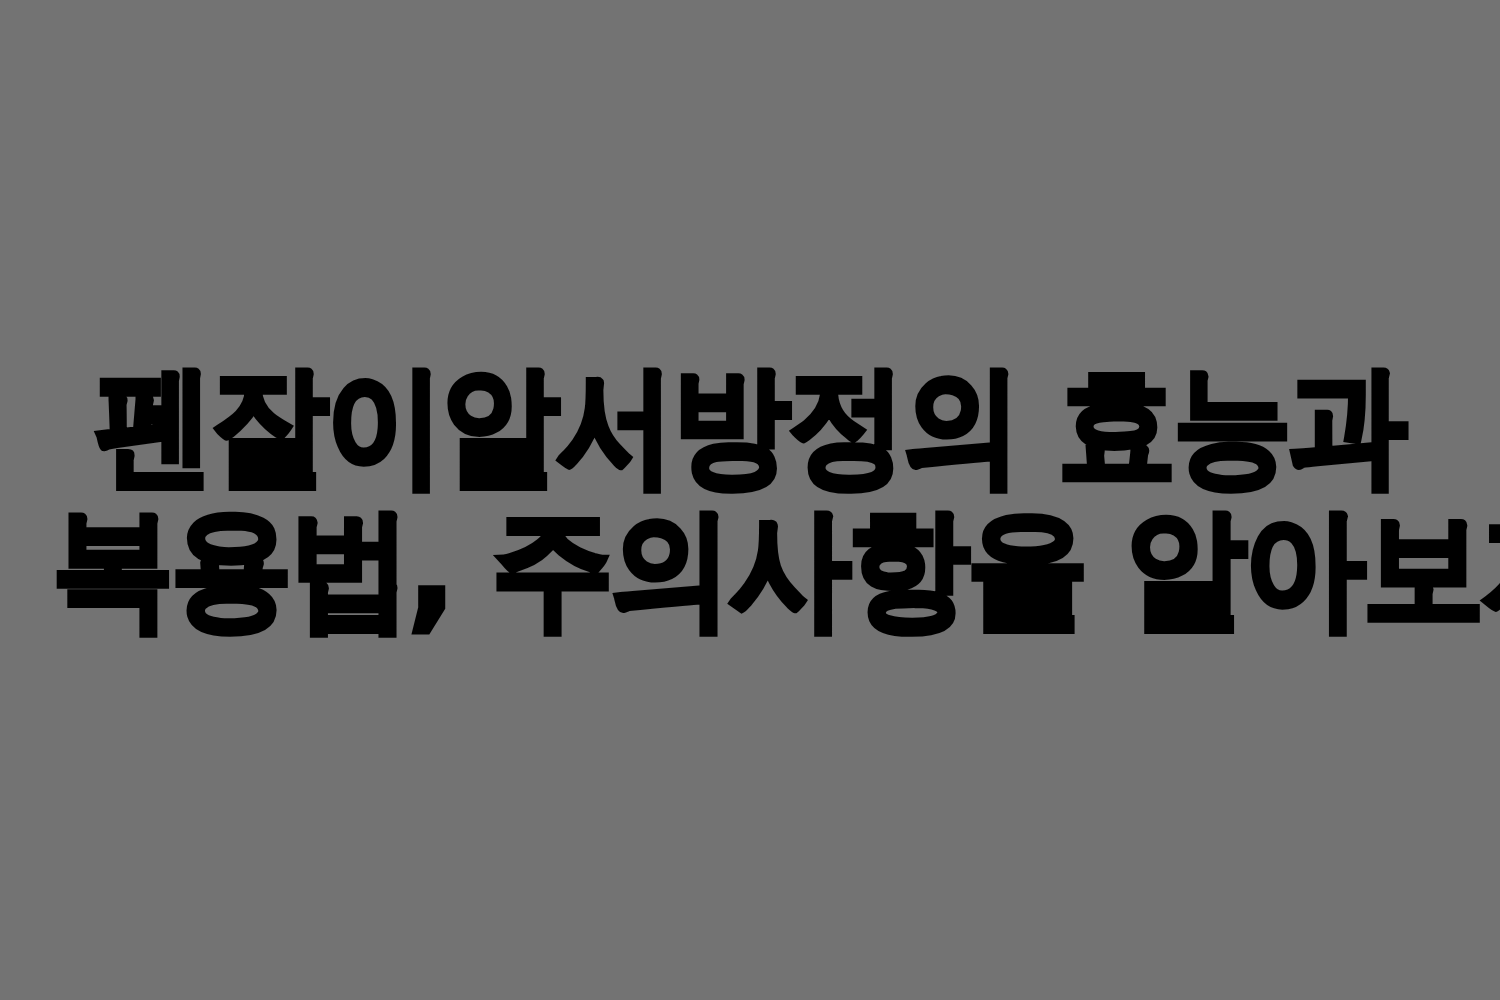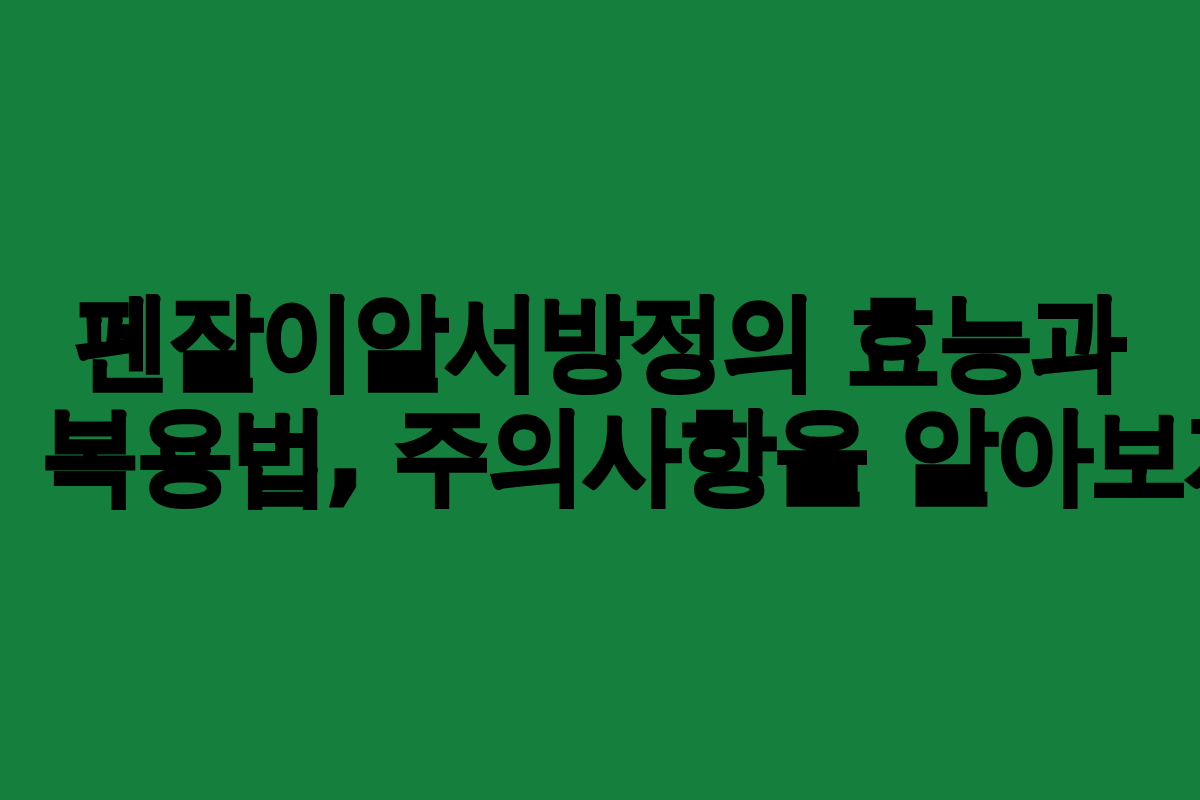--- a/index.html
+++ b/index.html
@@ -57,21 +57,21 @@
     font-size: 104px;
     line-height: 112px;
     transform: scaleX(0.93);
     transform-origin: center center;
     margin-top: 2px;
   }
 </style>
 </head>
 <body>
 
-<div id="banner" style="background: #15803d;">
+<div id="banner" style="background: #737373;">
 
   <div id="title-block">
 
     <span class="title-line" id="title-line-1" style="color: rgb(0, 0, 0); -webkit-text-stroke: 5px rgb(0, 0, 0);">펜잘이알서방정의 효능과</span>
 
     <span class="title-line" id="title-line-2" style="color: rgb(0, 0, 0); -webkit-text-stroke: 5px rgb(0, 0, 0);">복용법, 주의사항을 알아보자</span>
 
   </div>
 
 </div>

